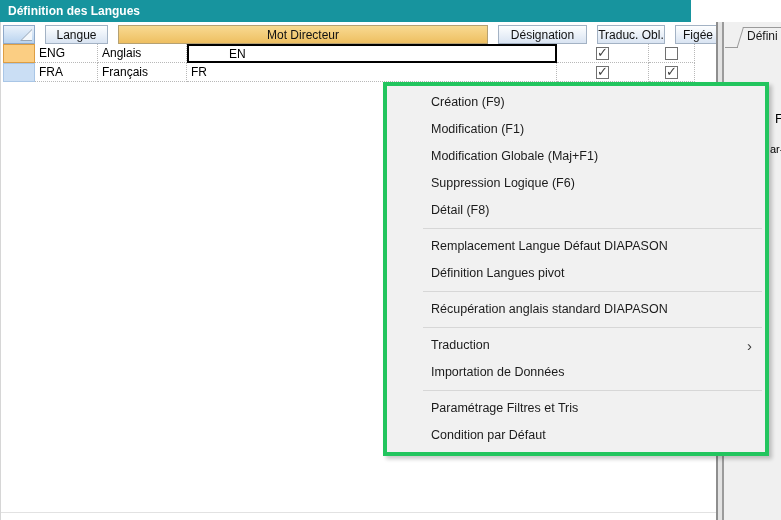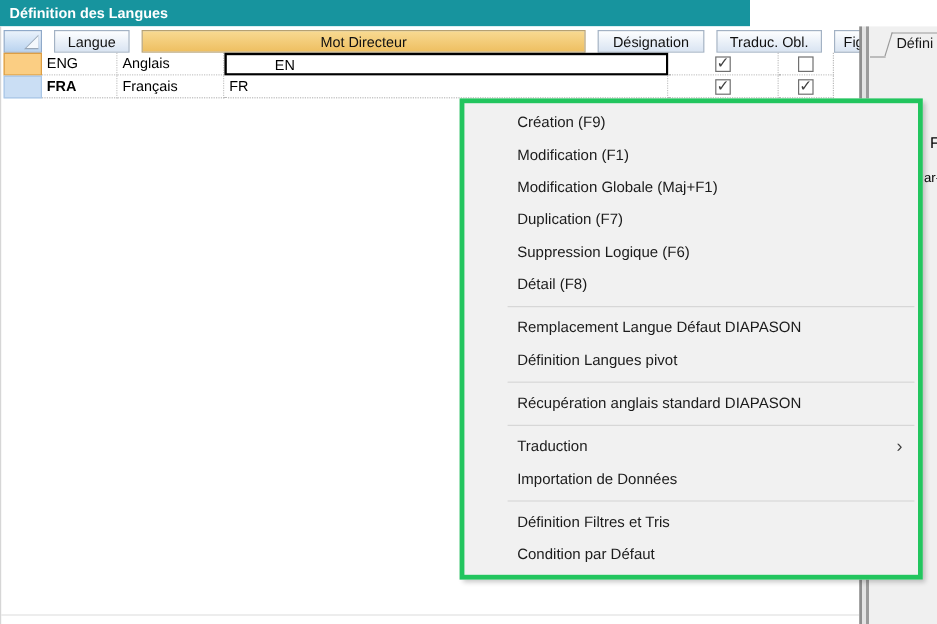--- a/index.html
+++ b/index.html
@@ -7,21 +7,21 @@
   body {
     font-family:"Liberation Sans", sans-serif;
     background:#ffffff;
     position:relative;
     overflow:hidden;
   }
   #app { position:absolute; inset:0; width:781px; height:520px; }
 
   
   .titlebar {
-    position:absolute; left:0; top:0; width:625px; height:22px;
+    position:absolute; left:0; top:0; width:691px; height:22px;
     background:#17949E;
     color:#ffffff; font-size:12px; font-weight:bold;
     line-height:22px; padding-left:8px;
   }
 
   
   .table-area {
     position:absolute; left:0; top:22px; width:716px; height:498px;
     background:#ffffff;
     border-left:1px solid #D6D6D6;
@@ -156,40 +156,40 @@
   <div class="table-area">
 
     <div class="grid-row" style="top:3px;gap:11px;">
       <div class="hdr-cell selector first" style="width:32px;">
         <span class="tri-back"></span>
         <span class="tri-front"></span>
       </div>
       <div class="hdr-cell" style="width:63px;">Langue</div>
       <div class="hdr-cell key" style="width:370px;">Mot Directeur</div>
       <div class="hdr-cell" style="width:89px;">Désignation</div>
-      <div class="hdr-cell" style="width:88px;">Traduc. Obl.</div>
+      <div class="hdr-cell" style="width:68px;">Traduc. Obl.</div>
       <div class="hdr-cell" style="width:46px;">Figée</div>
     </div>
 
     <div class="grid-row" style="top:22px;">
       <div class="row-indicator current" style="width:32px;"></div>
       <div class="data-cell" style="width:63px;">ENG</div>
       <div class="data-cell" style="width:89px;">Anglais</div>
       <div class="data-cell focused" style="width:370px;padding-left:40px;">EN</div>
       <div class="data-cell center" style="width:92px;">
         <span class="checkbox checked"></span>
       </div>
       <div class="data-cell center" style="width:46px;">
         <span class="checkbox"></span>
       </div>
     </div>
 
     <div class="grid-row" style="top:41px;">
       <div class="row-indicator other" style="width:32px;"></div>
-      <div class="data-cell" style="width:63px;font-weight:bold;">FRA</div>
+      <div class="data-cell" style="width:63px;">FRA</div>
       <div class="data-cell" style="width:89px;">Français</div>
       <div class="data-cell" style="width:370px;">FR</div>
       <div class="data-cell center" style="width:92px;">
         <span class="checkbox checked"></span>
       </div>
       <div class="data-cell center" style="width:46px;">
         <span class="checkbox checked"></span>
       </div>
     </div>
 
@@ -203,32 +203,31 @@
     <div class="tab-shape"></div>
     <div class="tab-label">Défini</div>
     <div class="frag frag-1">F</div>
     <div class="frag frag-2">ar-</div>
   </div>
 
   <div class="context-menu">
     <div class="menu-item">Création (F9)</div>
     <div class="menu-item">Modification (F1)</div>
     <div class="menu-item">Modification Globale (Maj+F1)</div>
-    <div class="menu-item">Duplication (F7)</div>
     <div class="menu-item">Suppression Logique (F6)</div>
     <div class="menu-item">Détail (F8)</div>
     <div class="menu-sep"></div>
     <div class="menu-item">Remplacement Langue Défaut DIAPASON</div>
     <div class="menu-item">Définition Langues pivot</div>
     <div class="menu-sep"></div>
     <div class="menu-item">Récupération anglais standard DIAPASON</div>
     <div class="menu-sep"></div>
     <div class="menu-item">
       <span>Traduction</span>
       <span class="submenu-arrow">›</span>
     </div>
     <div class="menu-item">Importation de Données</div>
     <div class="menu-sep"></div>
-    <div class="menu-item">Définition Filtres et Tris</div>
+    <div class="menu-item">Paramétrage Filtres et Tris</div>
     <div class="menu-item">Condition par Défaut</div>
   </div>
 
 </div>
 
 </body></html>

